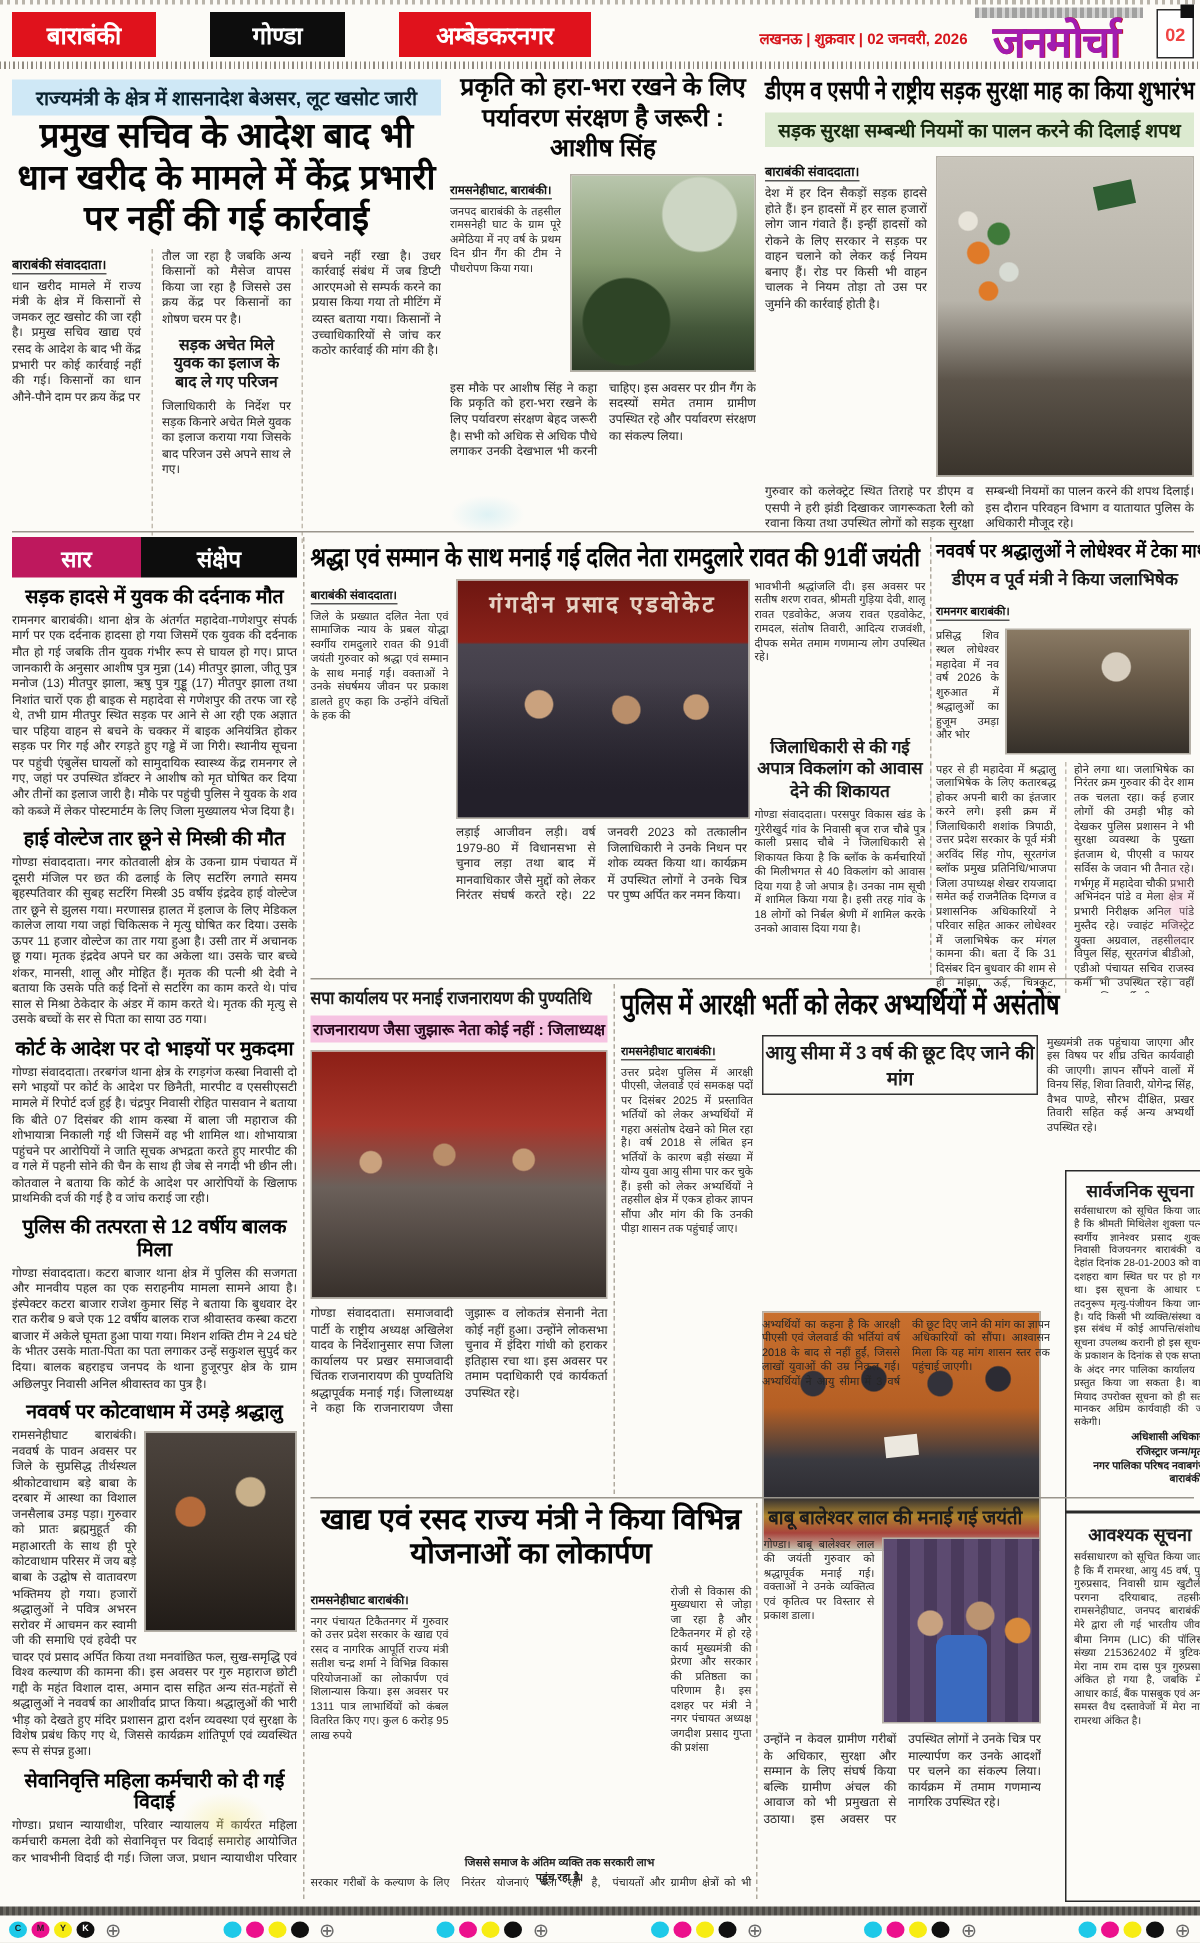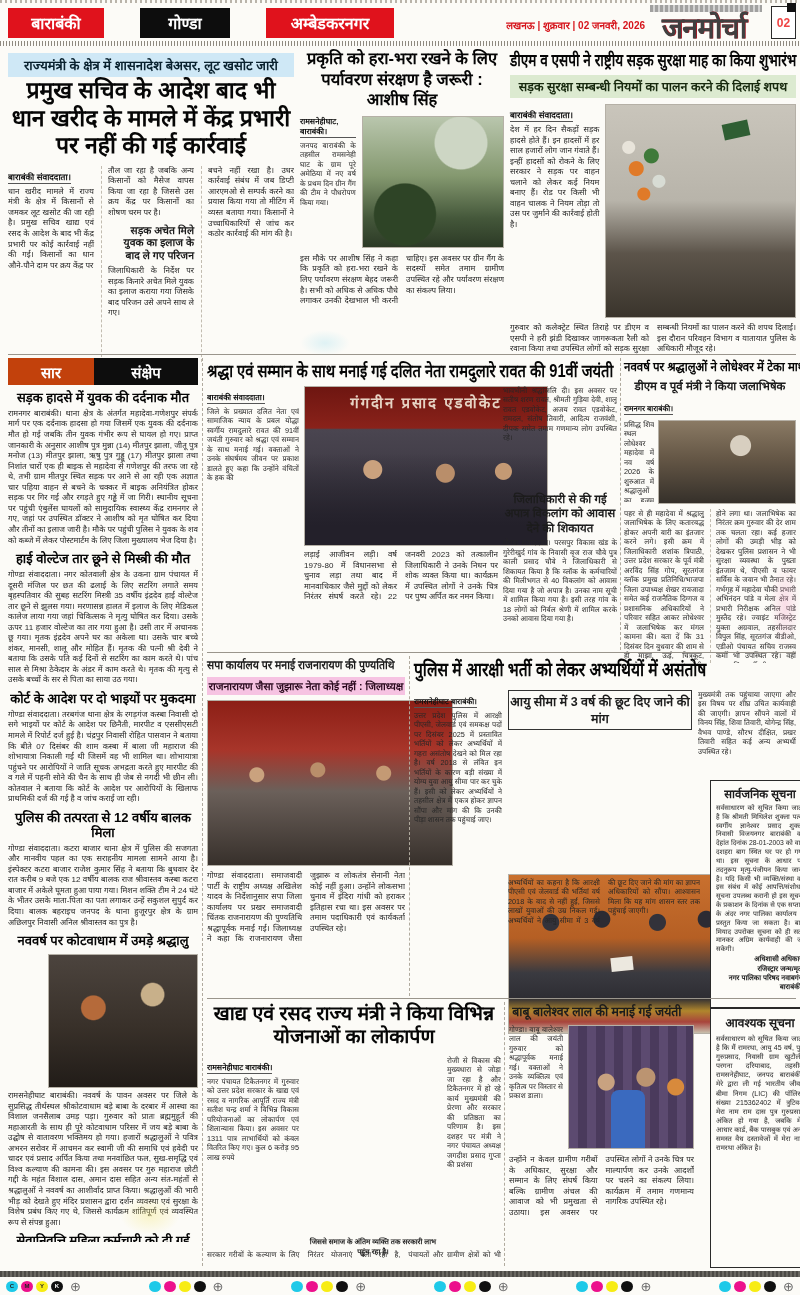--- a/index.html
+++ b/index.html
@@ -4,21 +4,21 @@
 <style>
   html,body{margin:0;padding:0;background:#e8e6e0;}
   .page{position:relative;width:800px;height:1295px;background:#fcfbf7;overflow:hidden;
         font-family:"Liberation Sans","DejaVu Sans",sans-serif;color:#1c1c1c;}
   .abs{position:absolute;}
   .bt{font-size:8px;line-height:1.32;text-align:justify;color:#262626;}
   .bt7{font-size:7.3px;line-height:1.3;text-align:justify;color:#262626;}
   .byline{font-size:8.5px;font-weight:bold;color:#111;border-bottom:1px solid #555;
           display:inline-block;padding-bottom:1px;margin-bottom:3px;}
   .bhead{font-size:13px;font-weight:bold;text-align:center;margin:6px 0 3px;color:#050505;line-height:1.15;}
-  .photo{position:relative;overflow:hidden;border:1px solid #b5b0a6;padding-left:48px;}
+  .photo{position:relative;overflow:hidden;border:1px solid #b5b0a6;}
   .nowrap{white-space:nowrap;transform-origin:left center;}
   .hrule{background:#9a958c;height:1px;}
   .vrule{width:0;border-left:1px dashed #b0aa9e;}
   .colflex{display:flex;gap:7px;}
   .colflex > div{flex:1;}
   .sep{border-left:1px dashed #c2bcb0;padding-left:6px;}
   .box{border:1.6px solid #2a2a2a;background:#fdfcf8;padding:4px 5px;margin-left:12px;}
   .boxtitle{font-size:13.5px;font-weight:bold;text-align:center;margin:1px 0 3px;}
   .sig{font-size:8px;font-weight:bold;text-align:right;line-height:1.35;}
   .smudge{pointer-events:none;}
@@ -33,40 +33,40 @@
   <div class="abs" style="left:8px;top:8px;height:30px;display:flex;gap:36px;">
     <div style="background:#e0121c;color:#fff;font-size:16px;font-weight:bold;width:96px;display:flex;align-items:center;justify-content:center;">बाराबंकी</div>
     <div style="background:#0d0d0d;color:#fff;font-size:16px;font-weight:bold;width:90px;display:flex;align-items:center;justify-content:center;">गोण्डा</div>
     <div style="background:#e0121c;color:#fff;font-size:16px;font-weight:bold;width:128px;display:flex;align-items:center;justify-content:center;">अम्बेडकरनगर</div>
   </div>
 
   <div class="abs" style="left:455px;top:18px;width:190px;font-size:10px;font-weight:bold;color:#d6151c;text-align:right;">लखनऊ | शुक्रवार | 02 जनवरी, 2026</div>
 
   <div class="abs smudge" style="left:650px;top:5px;width:112px;height:7px;background:repeating-linear-gradient(90deg,#8a8a8a 0 3px,#c9c9c9 3px 5px);opacity:.8;"></div>
 
-  <div class="abs" style="left:640px;top:7px;width:128px;font-size:29px;font-weight:bold;color:#404040;text-align:center;letter-spacing:-1px;text-shadow:0.6px 0 0 #c01020;">जनमोर्चा</div>
+  <div class="abs" style="left:640px;top:7px;width:128px;font-size:29px;font-weight:bold;color:#a21caf;text-align:center;letter-spacing:-1px;text-shadow:0.6px 0 0 #c01020;">जनमोर्चा</div>
 
   <div class="abs" style="left:771px;top:6px;width:23px;height:31px;border:1.5px solid #2a2a2a;background:#fff;">
     <div style="position:absolute;right:-1px;top:-4px;width:9px;height:9px;background:#111;"></div>
     <div style="position:absolute;left:0;right:0;top:9px;text-align:center;font-size:12px;font-weight:bold;color:#ef4444;">02</div>
   </div>
 
   <div class="abs smudge" style="left:0;top:41px;width:800px;height:5px;background:repeating-linear-gradient(90deg,#8f8a80 0 1px,transparent 1px 3px);"></div>
 
   <div class="abs" style="left:8px;top:48px;width:286px;height:304px;">
     <div style="margin-top:5px;background:#cfe8f6;font-size:13px;font-weight:bold;text-align:center;padding:3px 2px;color:#09212e;">राज्यमंत्री के क्षेत्र में शासनादेश बेअसर, लूट खसोट जारी</div>
     <div style="font-size:23px;line-height:1.2;font-weight:bold;text-align:center;color:#060606;">प्रमुख सचिव के आदेश बाद भी धान खरीद के मामले में केंद्र प्रभारी पर नहीं की गई कार्रवाई</div>
     <div class="colflex" style="margin-top:6px;height:196px;overflow:hidden;">
       <div>
         <span class="byline">बाराबंकी संवाददाता।</span>
         <div class="bt">धान खरीद मामले में राज्य मंत्री के क्षेत्र में किसानों से जमकर लूट खसोट की जा रही है। प्रमुख सचिव खाद्य एवं रसद के आदेश के बाद भी केंद्र प्रभारी पर कोई कार्रवाई नहीं की गई। किसानों का धान औने-पौने दाम पर क्रय केंद्र पर</div>
       </div>
       <div class="sep">
         <div class="bt">तौल जा रहा है जबकि अन्य किसानों को मैसेज वापस किया जा रहा है जिससे उस क्रय केंद्र पर किसानों का शोषण चरम पर है।</div>
-        <div style="font-size:10.5px;font-weight:bold;text-align:right;margin:5px 0;line-height:1.2;">सड़क अचेत मिले युवक का इलाज के बाद ले गए परिजन</div>
+        <div style="font-size:10.5px;font-weight:bold;text-align:center;margin:5px 0;line-height:1.2;">सड़क अचेत मिले युवक का इलाज के बाद ले गए परिजन</div>
         <div class="bt">जिलाधिकारी के निर्देश पर सड़क किनारे अचेत मिले युवक का इलाज कराया गया जिसके बाद परिजन उसे अपने साथ ले गए।</div>
       </div>
       <div class="sep">
         <div class="bt">बचने नहीं रखा है। उधर कार्रवाई संबंध में जब डिप्टी आरएमओ से सम्पर्क करने का प्रयास किया गया तो मीटिंग में व्यस्त बताया गया। किसानों ने उच्चाधिकारियों से जांच कर कठोर कार्रवाई की मांग की है।</div>
       </div>
     </div>
   </div>
 
   <div class="abs" style="left:300px;top:48px;width:204px;height:304px;">
     <div style="font-size:16.5px;line-height:1.25;font-weight:bold;text-align:center;color:#060606;">प्रकृति को हरा-भरा रखने के लिए पर्यावरण संरक्षण है जरूरी : आशीष सिंह</div>
@@ -101,21 +101,21 @@
         <div style="position:absolute;left:62%;top:8%;width:26px;height:16px;background:#2f5e33;transform:rotate(-12deg);"></div>
       </div>
     </div>
     <div class="bt" style="margin-top:5px;column-count:2;column-gap:8px;height:32px;overflow:hidden;">गुरुवार को कलेक्ट्रेट स्थित तिराहे पर डीएम व एसपी ने हरी झंडी दिखाकर जागरूकता रैली को रवाना किया तथा उपस्थित लोगों को सड़क सुरक्षा सम्बन्धी नियमों का पालन करने की शपथ दिलाई। इस दौरान परिवहन विभाग व यातायात पुलिस के अधिकारी मौजूद रहे।</div>
   </div>
 
   <div class="abs hrule" style="left:8px;top:354px;width:788px;"></div>
 
   <div class="abs" style="left:8px;top:358px;width:190px;height:884px;overflow:hidden;">
     <div style="display:flex;height:27px;">
-      <div style="background:#c2410c;color:#fff;font-size:15px;font-weight:bold;width:86px;display:flex;align-items:center;justify-content:center;">सार</div>
+      <div style="background:#be185d;color:#fff;font-size:15px;font-weight:bold;width:86px;display:flex;align-items:center;justify-content:center;">सार</div>
       <div style="background:#0d0d0d;color:#fff;font-size:15px;font-weight:bold;width:104px;display:flex;align-items:center;justify-content:center;">संक्षेप</div>
     </div>
 
     <div>
       <div class="bhead">सड़क हादसे में युवक की दर्दनाक मौत</div>
       <div class="bt">रामनगर बाराबंकी। थाना क्षेत्र के अंतर्गत महादेवा-गणेशपुर संपर्क मार्ग पर एक दर्दनाक हादसा हो गया जिसमें एक युवक की दर्दनाक मौत हो गई जबकि तीन युवक गंभीर रूप से घायल हो गए। प्राप्त जानकारी के अनुसार आशीष पुत्र मुन्ना (14) मीतपुर झाला, जीतू पुत्र मनोज (13) मीतपुर झाला, ऋषु पुत्र गुड्डू (17) मीतपुर झाला तथा निशांत चारों एक ही बाइक से महादेवा से गणेशपुर की तरफ जा रहे थे, तभी ग्राम मीतपुर स्थित सड़क पर आने से आ रही एक अज्ञात चार पहिया वाहन से बचने के चक्कर में बाइक अनियंत्रित होकर सड़क पर गिर गई और रगड़ते हुए गड्ढे में जा गिरी। स्थानीय सूचना पर पहुंची एंबुलेंस घायलों को सामुदायिक स्वास्थ्य केंद्र रामनगर ले गए, जहां पर उपस्थित डॉक्टर ने आशीष को मृत घोषित कर दिया और तीनों का इलाज जारी है। मौके पर पहुंची पुलिस ने युवक के शव को कब्जे में लेकर पोस्टमार्टम के लिए जिला मुख्यालय भेज दिया है।</div>
     </div>
     <div>
       <div class="bhead">हाई वोल्टेज तार छूने से मिस्त्री की मौत</div>
       <div class="bt">गोण्डा संवाददाता। नगर कोतवाली क्षेत्र के उकना ग्राम पंचायत में दूसरी मंजिल पर छत की ढलाई के लिए सटरिंग लगाते समय बृहस्पतिवार की सुबह सटरिंग मिस्त्री 35 वर्षीय इंद्रदेव हाई वोल्टेज तार छूने से झुलस गया। मरणासन्न हालत में इलाज के लिए मेडिकल कालेज लाया गया जहां चिकित्सक ने मृत्यु घोषित कर दिया। उसके ऊपर 11 हजार वोल्टेज का तार गया हुआ है। उसी तार में अचानक छू गया। मृतक इंद्रदेव अपने घर का अकेला था। उसके चार बच्चे शंकर, मानसी, शालू और मोहित हैं। मृतक की पत्नी श्री देवी ने बताया कि उसके पति कई दिनों से सटरिंग का काम करते थे। पांच साल से मिश्रा ठेकेदार के अंडर में काम करते थे। मृतक की मृत्यु से उसके बच्चों के सर से पिता का साया उठ गया।</div>

